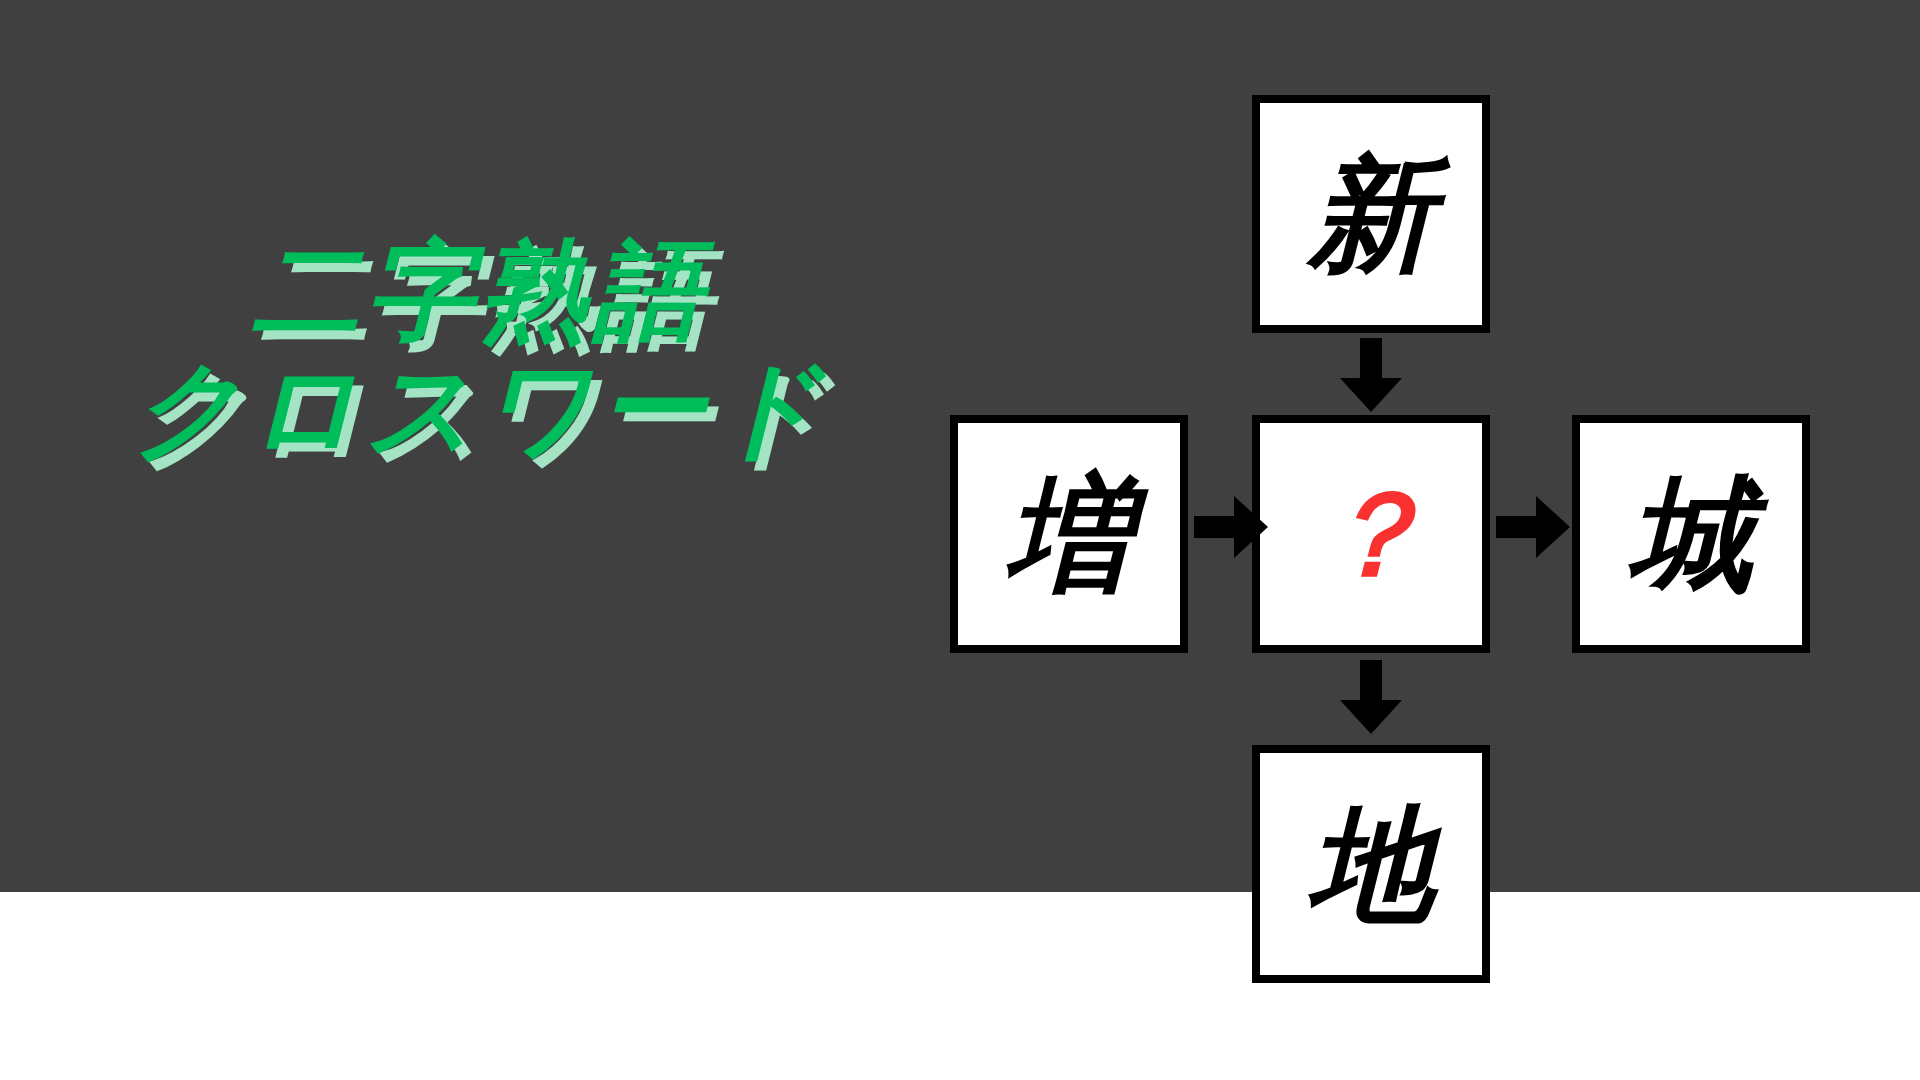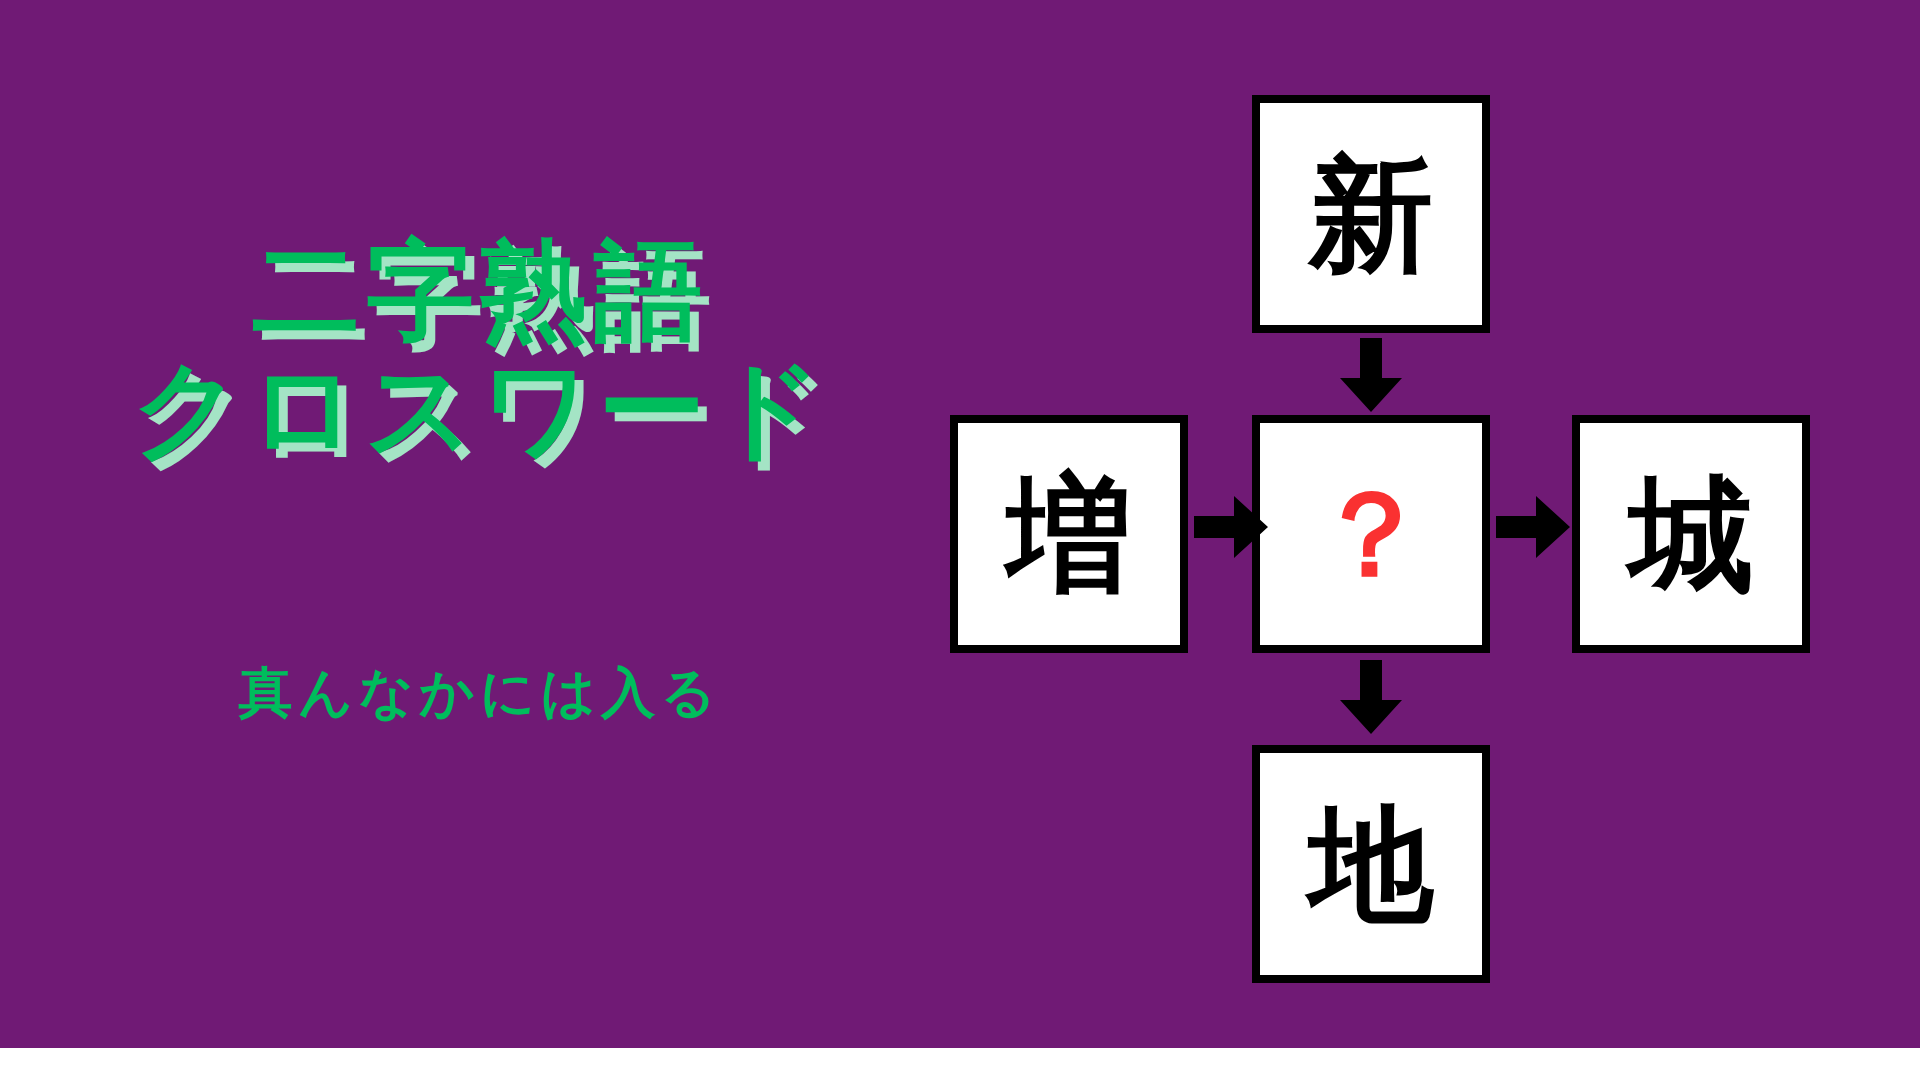--- a/index.html
+++ b/index.html
@@ -10,22 +10,23 @@
   body {
     width: 1920px;
     height: 1080px;
     overflow: hidden;
     font-family: "DejaVu Sans", "Liberation Sans", sans-serif;
   }
 
   #stage {
     position: relative;
     width: 1920px;
-    height: 1048px;
-    background: #701a75;
+    height: 892px;
+    background: #404040;
+    font-style: italic;
   }
 
   
   #title-block {
     position: absolute;
     left: 0px;
     top: 236px;
     width: 960px;
     text-align: center;
   }
@@ -114,21 +115,20 @@
 <body>
 
 <div id="stage">
 
   <div id="title-block">
     <div class="title-line" id="title-line-1">二字熟語</div>
     <div class="title-line" id="title-line-2">クロスワード</div>
   </div>
 
   <div id="subtitle-block">
-    <div class="subtitle-line">真んなかには入る</div>
   </div>
 
   <div id="puzzle">
 
     <div class="cell" id="cell-top">
       <span class="cell-char">新</span>
     </div>
 
     <div class="cell" id="cell-left">
       <span class="cell-char">増</span>

